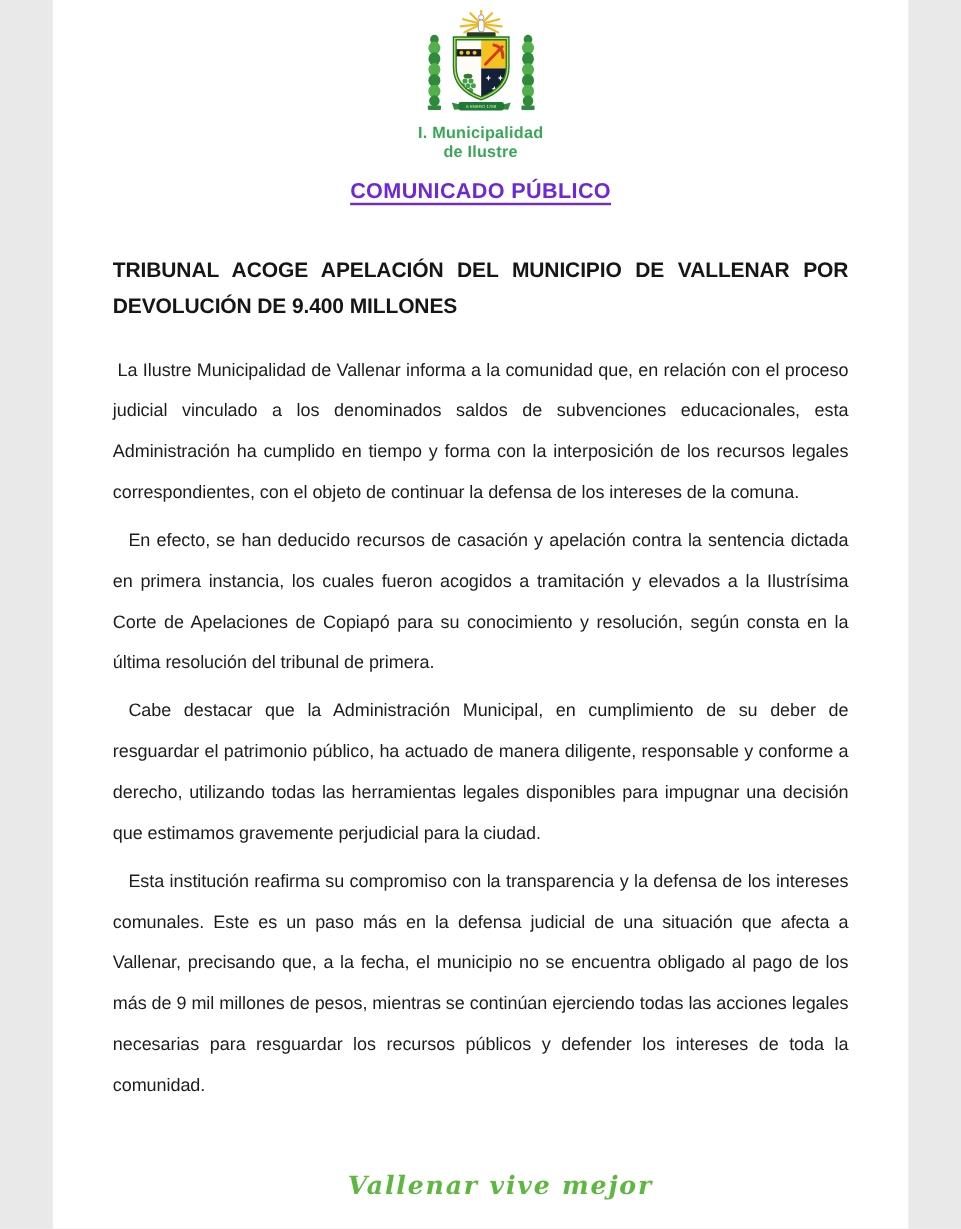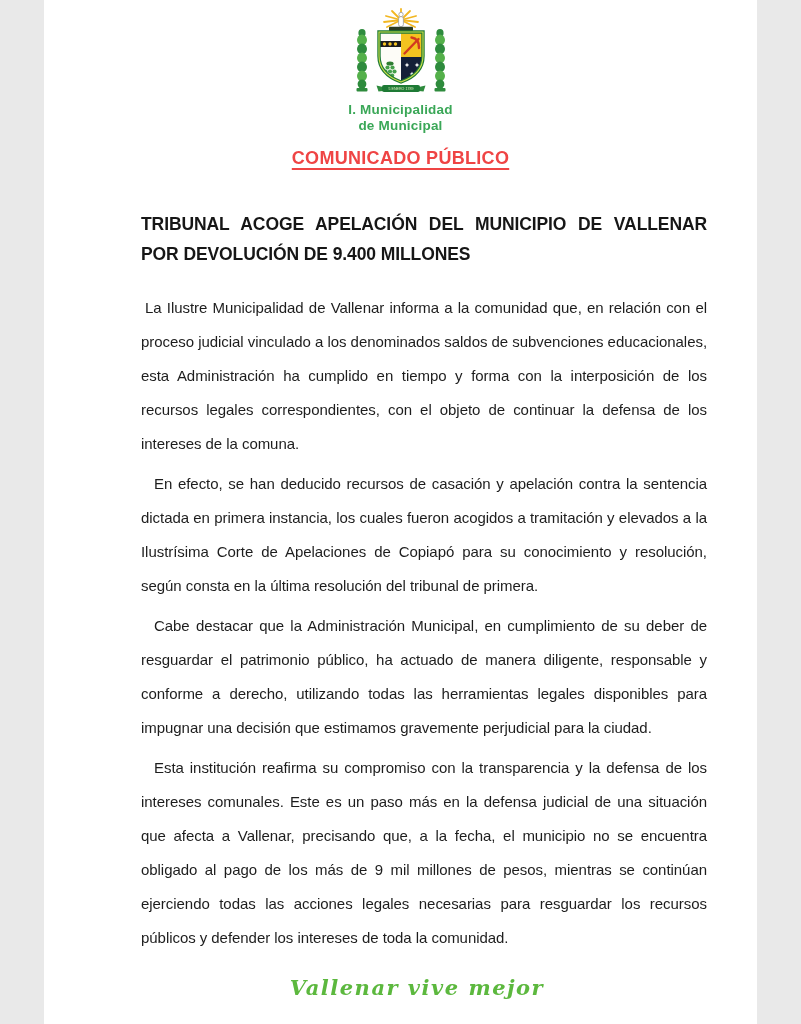--- a/index.html
+++ b/index.html
@@ -27,29 +27,28 @@
     letter-spacing: 0.2px;
   }
   .heading-wrap {
     margin-top: 14px;
     text-align: center;
   }
   .heading {
     display: inline-block;
     font-size: 18px;
     font-weight: 700;
-    color: #ef4444;
+    color: #6d28d9;
     letter-spacing: 0.3px;
     text-decoration: underline;
     text-decoration-thickness: 2px;
     text-underline-offset: 4px;
   }
   .content {
     padding: 0 50px;
-    margin-left: 47px;
   }
   .doc-title {
     margin-top: 40px;
     font-size: 17.5px;
     font-weight: 700;
     line-height: 30px;
     color: #161616;
     text-align: justify;
     letter-spacing: -0.1px;
   }
@@ -166,21 +165,21 @@
 
       <g>
         <polygon points="45,79 38.5,77.5 40.5,83.5 45,83" fill="#2e8b3d"></polygon>
         <polygon points="81,79 87.5,77.5 85.5,83.5 81,83" fill="#2e8b3d"></polygon>
         <rect x="44" y="77" width="38" height="7" rx="2" fill="#1e7a35"></rect>
         <text x="63" y="82.1" text-anchor="middle" font-size="3.6" fill="#dff0c0" font-family="Liberation Sans, sans-serif">5 ENERO 1789</text>
       </g>
     </svg>
     <div class="org-name">
       <div>I. Municipalidad</div>
-      <div>de Municipal</div>
+      <div>de Ilustre</div>
     </div>
   </div>
 
   <div class="heading-wrap">
     <span class="heading">COMUNICADO PÚBLICO</span>
   </div>
 
   <div class="content">
     <h1 class="doc-title">TRIBUNAL ACOGE APELACIÓN DEL MUNICIPIO DE VALLENAR POR DEVOLUCIÓN DE 9.400 MILLONES</h1>
     <div class="doc-body">

